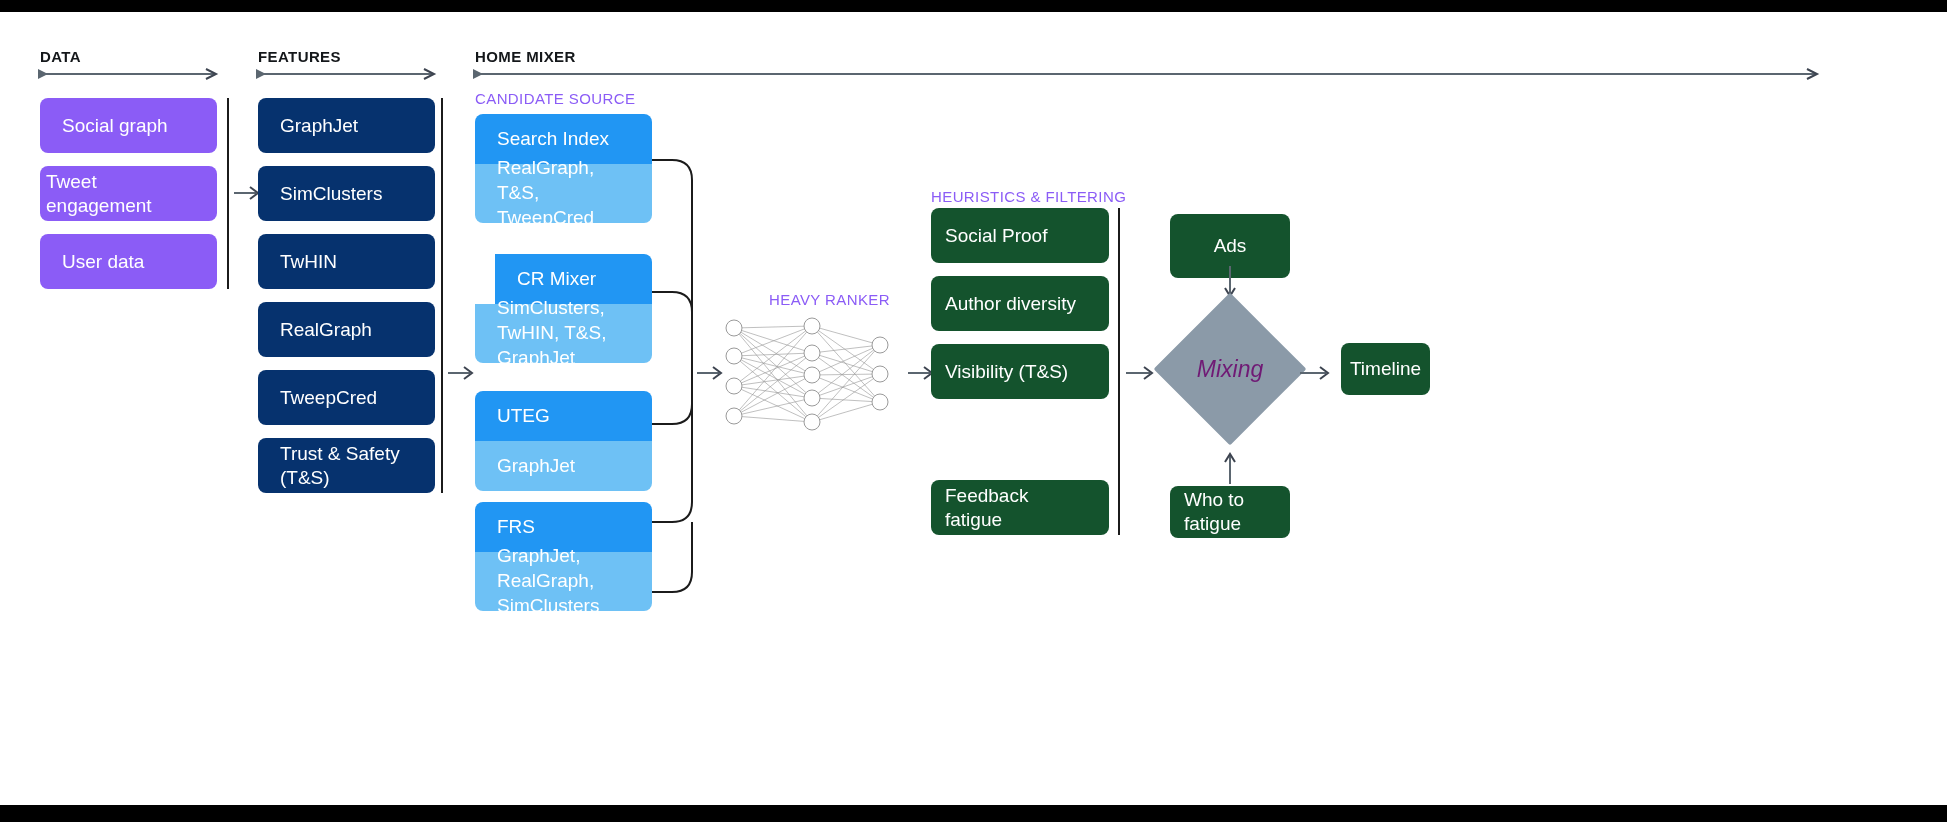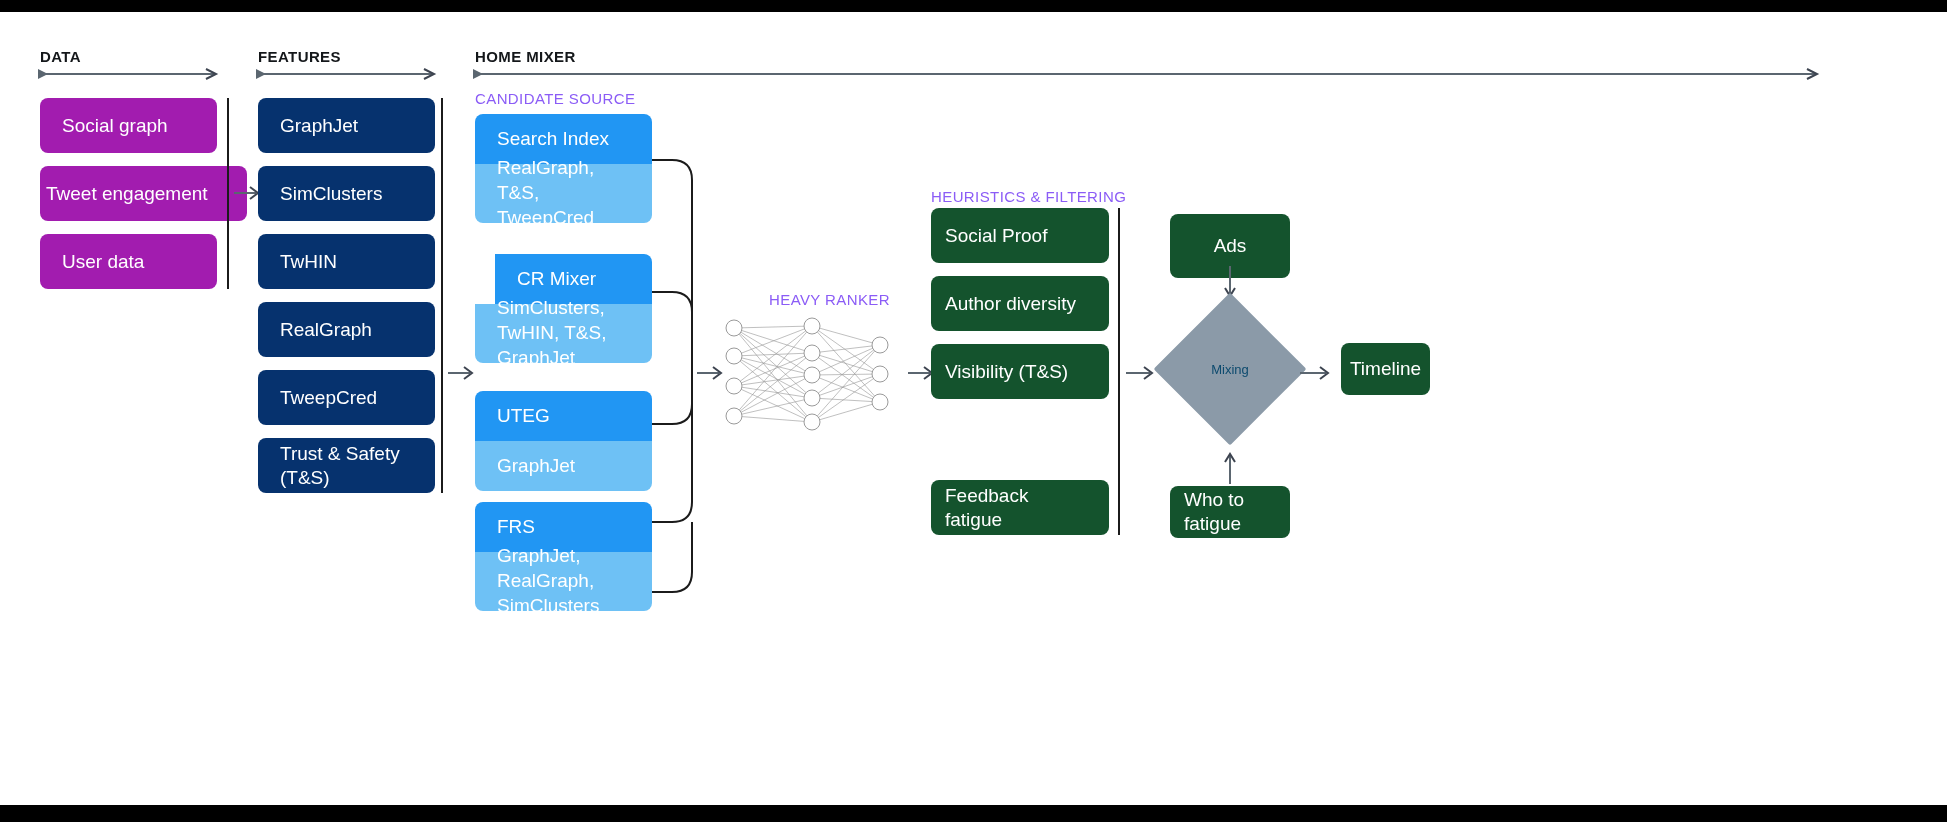--- a/index.html
+++ b/index.html
@@ -9,53 +9,53 @@
   .abs{position:absolute;}
 
   
   .sec-title{font-size:15px;font-weight:bold;color:#14171a;letter-spacing:.4px;}
   .sub-title{font-size:15px;font-weight:normal;color:#8b5cf6;letter-spacing:.4px;}
 
   
   .box{border-radius:8px;display:flex;align-items:center;box-sizing:border-box;padding:0 22px;
        color:#ffffff;font-size:19px;line-height:1.25;}
   .box.center{justify-content:center;padding:0 14px;}
-  .box.data{background:#a21caf;}
+  .box.data{background:#8b5cf6;}
   .box.feature{background:#06326e;}
   .box.bright{background:#14532d;padding-left:14px;}
   .cs-group{border-radius:8px;overflow:hidden;}
   .cs-head{background:#2196f3;color:#fff;font-size:19px;display:flex;align-items:center;padding:0 22px;box-sizing:border-box;}
   .cs-body{background:#6ec1f5;color:#ffffff;font-size:19px;display:flex;align-items:center;padding:7px 22px;box-sizing:border-box;line-height:1.3;}
 
   
   .vrule{background:#1b1b1b;width:2px;}
 
   
   .diamond{background:#8b9aa8;transform:rotate(45deg);border-radius:2px;}
-  .diamond-label{color:#0c4a6e;font-size:13px;display:flex;align-items:center;justify-content:center;}
+  .diamond-label{color:#701a75;font-size:23px;display:flex;align-items:center;justify-content:center;font-style:italic;}
 
   svg{overflow:visible;}
 </style>
 </head>
 <body>
 
 <div id="page">
   <div id="canvas">
 
     <div class="abs sec-title" style="left:40px;top:36px;">DATA</div>
     <svg class="abs" style="left:38px;top:54px;" width="190" height="16">
       <polygon points="0,3 10,8 0,13" fill="#5b6670"></polygon>
       <line x1="4" y1="8" x2="176" y2="8" stroke="#5b6670" stroke-width="2"></line>
       <polyline points="168,3 178,8 168,13" fill="none" stroke="#3d4450" stroke-width="2"></polyline>
     </svg>
 
     <div class="abs box data" style="left:40px;top:86px;width:177px;height:55px;">
       <span>Social graph</span>
     </div>
-    <div class="abs box data" style="left:40px;top:154px;width:207px;height:55px;padding-left:6px;">
+    <div class="abs box data" style="left:40px;top:154px;width:177px;height:55px;padding-left:6px;">
       <span>Tweet engagement</span>
     </div>
     <div class="abs box data" style="left:40px;top:222px;width:177px;height:55px;">
       <span>User data</span>
     </div>
 
     <div class="abs vrule" style="left:227px;top:86px;height:191px;"></div>
 
     <svg class="abs" style="left:234px;top:172px;" width="30" height="18">
       <line x1="0" y1="9" x2="22" y2="9" stroke="#5b6670" stroke-width="2"></line>

